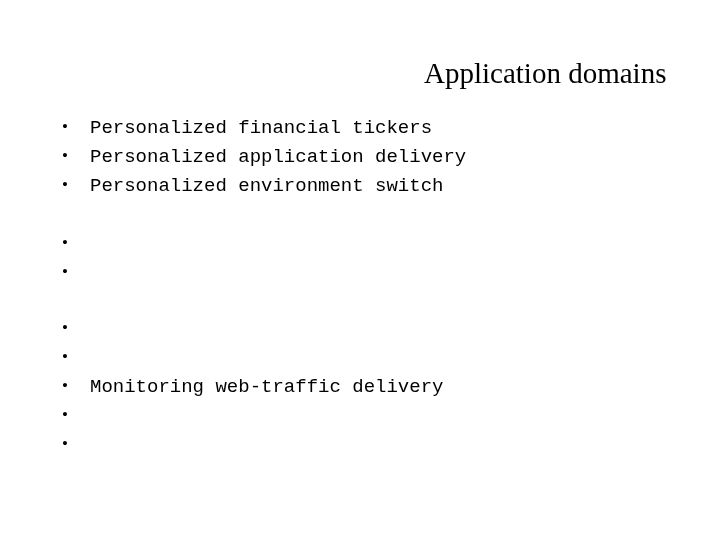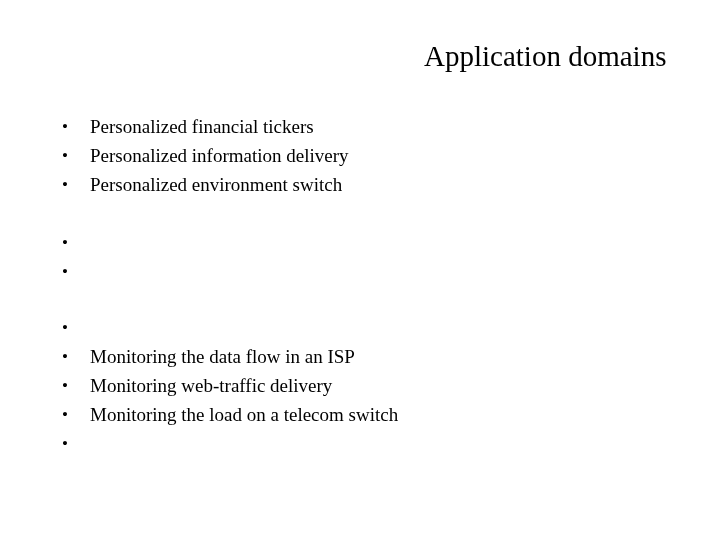--- a/index.html
+++ b/index.html
@@ -12,21 +12,21 @@
     width: 720px;
     height: 540px;
     background: #ffffff;
     overflow: hidden;
     font-family: "Liberation Serif", "DejaVu Serif", serif;
     color: #000000;
   }
   .slide-title {
     position: absolute;
     left: 424px;
-    top: 39px;
+    top: 56px;
     margin: 0;
     font-size: 29px;
     font-weight: normal;
     line-height: 34px;
     white-space: nowrap;
     color: #000000;
   }
   .bullet-group {
     position: absolute;
     left: 56px;
@@ -50,37 +50,38 @@
     position: absolute;
     left: 6px;
     top: 0;
     width: 12px;
     text-align: left;
     font-size: 17px;
     line-height: 29px;
   }
   .bullet-text {
     display: inline-block;
+    font-family: Liberation Mono, monospace;
   }
 </style>
 </head>
 <body>
 
 <div class="slide">
 
   <h1 class="slide-title">Application domains</h1>
 
   <ul class="bullet-group g1">
     <li class="bullet-item">
       <span class="bullet-dot">•</span>
       <span class="bullet-text">Personalized financial tickers</span>
     </li>
     <li class="bullet-item">
       <span class="bullet-dot">•</span>
-      <span class="bullet-text">Personalized information delivery</span>
+      <span class="bullet-text">Personalized application delivery</span>
     </li>
     <li class="bullet-item">
       <span class="bullet-dot">•</span>
       <span class="bullet-text">Personalized environment switch</span>
     </li>
   </ul>
 
   <ul class="bullet-group g2">
     <li class="bullet-item">
       <span class="bullet-dot">•</span>
@@ -89,28 +90,26 @@
       <span class="bullet-dot">•</span>
     </li>
   </ul>
 
   <ul class="bullet-group g3">
     <li class="bullet-item">
       <span class="bullet-dot">•</span>
     </li>
     <li class="bullet-item">
       <span class="bullet-dot">•</span>
-      <span class="bullet-text">Monitoring the data flow in an ISP</span>
     </li>
     <li class="bullet-item">
       <span class="bullet-dot">•</span>
       <span class="bullet-text">Monitoring web-traffic delivery</span>
     </li>
     <li class="bullet-item">
       <span class="bullet-dot">•</span>
-      <span class="bullet-text">Monitoring the load on a telecom switch</span>
     </li>
     <li class="bullet-item">
       <span class="bullet-dot">•</span>
     </li>
   </ul>
 
 </div>
 
 </body></html>

